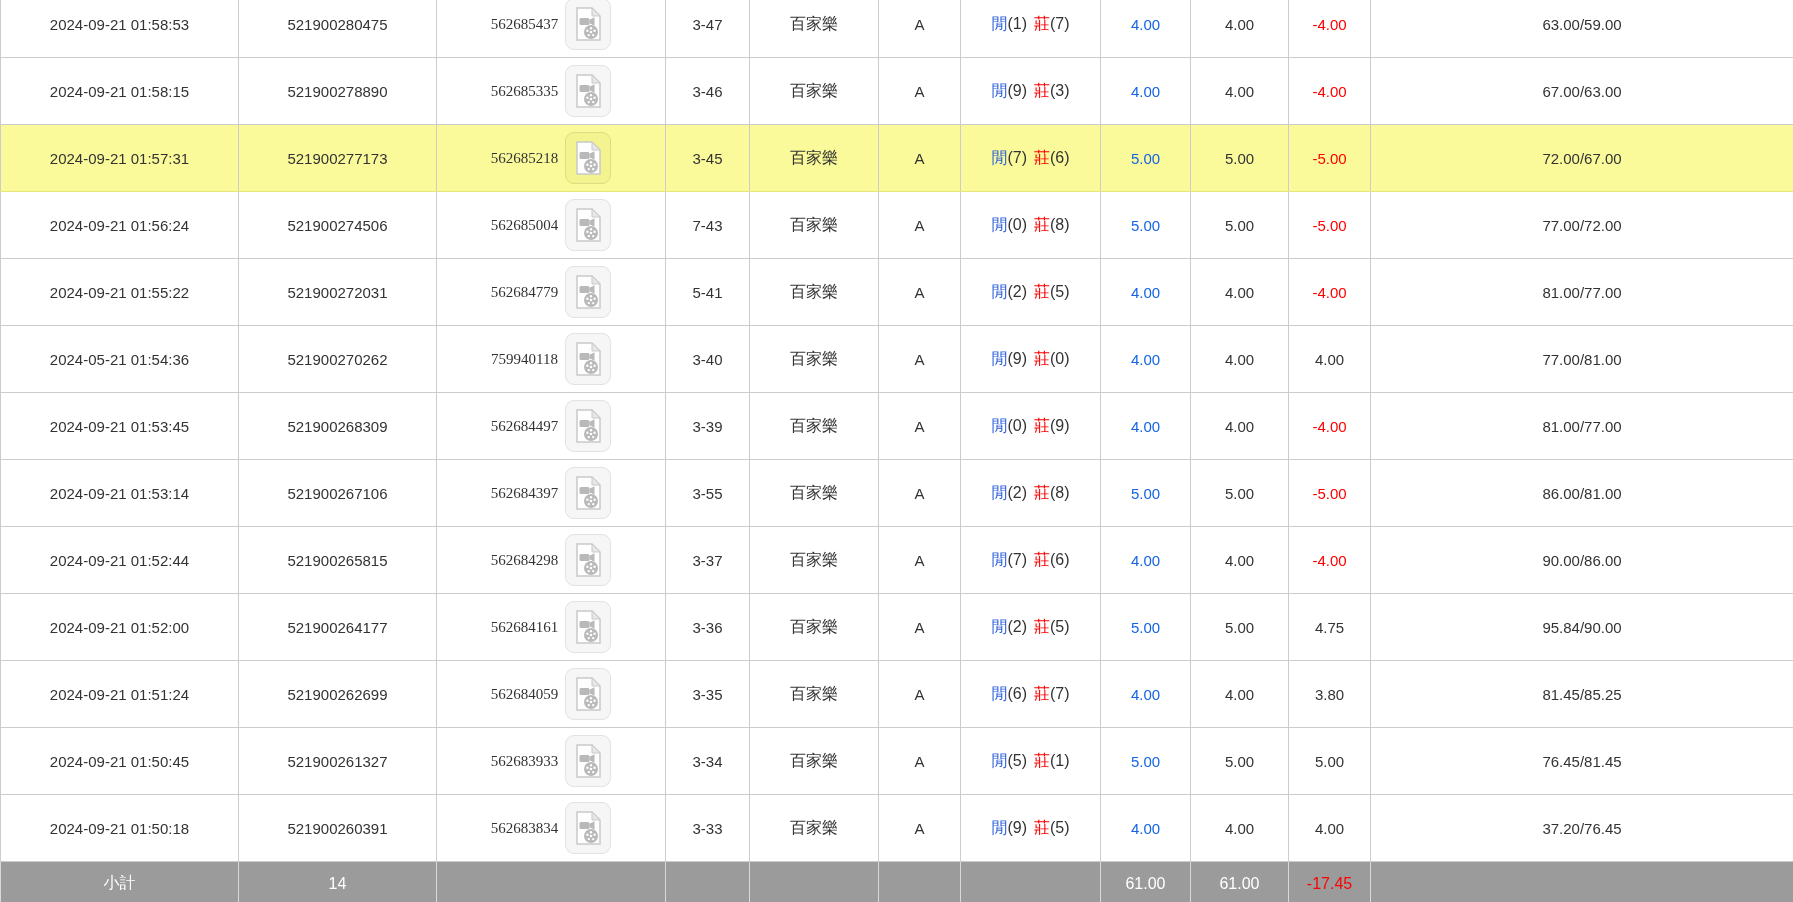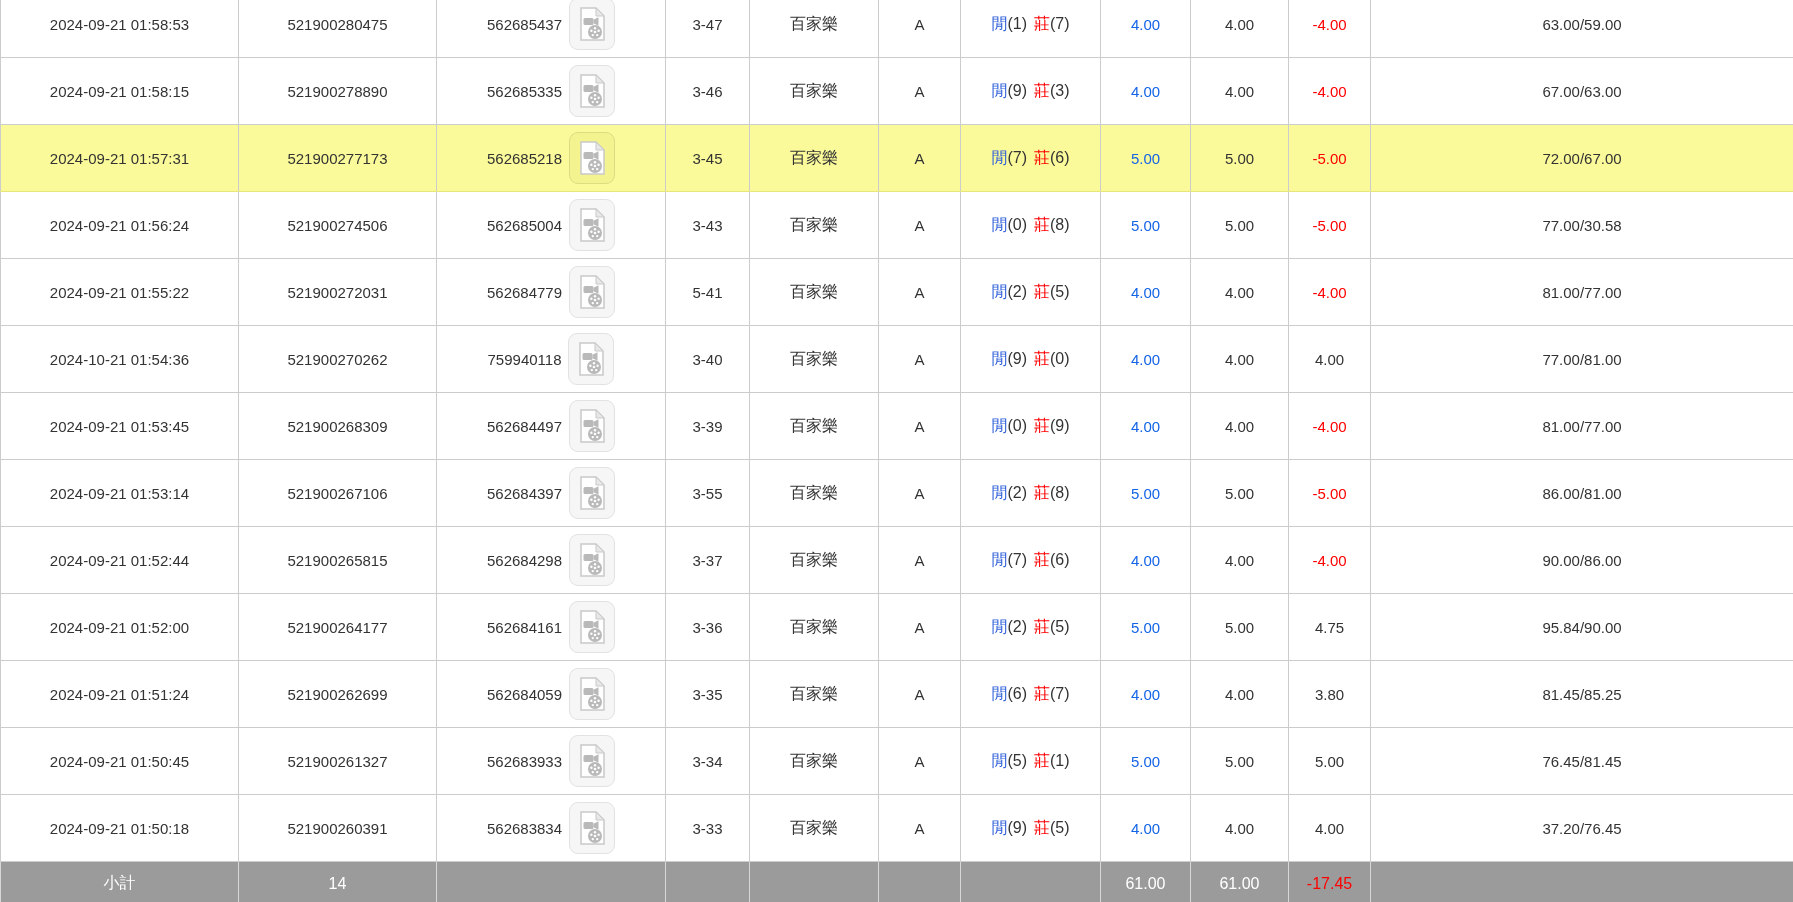--- a/index.html
+++ b/index.html
@@ -10,21 +10,21 @@
      white-space:nowrap;overflow:hidden;font-size:15px;color:#333;}
   tbody tr{height:67px;background:#fff;}
   tbody tr.hl{background:#fafa9b;margin-top:36px;}
   tbody tr.hl td{border-color:#e6e67a #ccc;}
   .c-game,.c-result{font-size:16px;}
   .blue{color:#1464e6;}
   .res-p{color:#2e5fd9;}
   .res-b{color:#ff0000;margin-left:7px;}
   .res-n{color:#333;}
   .neg{color:#ff0000 !important;}
-  .rid{vertical-align:middle;}
+  .rid{vertical-align:middle;font-family:Liberation Serif, serif;}
   .replay{display:inline-flex;align-items:center;justify-content:center;
     width:46px;height:52px;margin-left:7px;padding:0;vertical-align:middle;
     background:#f6f6f6;border:1px solid #e2e2e2;border-radius:9px;cursor:pointer;}
   tr.hl .replay{background:#f3f390;border-color:#dedc82;}
   tfoot tr{height:44px;}
   tfoot td{background:#9b9b9b;color:#fff;border:1px solid #d8d8d8;font-size:16px;}
   tfoot td.auto-neg.neg{color:#ff0000 !important;}
 </style>
 </head>
 <body>
@@ -151,30 +151,30 @@
           <circle cx="18" cy="26" r="7" fill="#b9b9b9"></circle>
           <circle cx="18" cy="26" r="1.3" fill="#fff"></circle>
           <circle cx="18" cy="22.2" r="1.2" fill="#fff"></circle>
           <circle cx="21.6" cy="24.8" r="1.2" fill="#fff"></circle>
           <circle cx="20.2" cy="29.1" r="1.2" fill="#fff"></circle>
           <circle cx="15.8" cy="29.1" r="1.2" fill="#fff"></circle>
           <circle cx="14.4" cy="24.8" r="1.2" fill="#fff"></circle>
         </svg>
             </button>
     </td>
-    <td>3-43</td>
+    <td>7-43</td>
     <td class="c-game">百家樂</td>
     <td>A</td>
     <td class="c-result">
       <span class="res-p">閒</span><span class="res-n">(0)</span><span class="res-b">莊</span><span class="res-n">(8)</span>
     </td>
     <td class="blue">5.00</td>
     <td>5.00</td>
     <td class="auto-neg neg">-5.00</td>
-    <td>77.00/30.58</td>
+    <td>77.00/72.00</td>
   </tr>
         <tr>
     <td>2024-09-21 01:55:22</td>
     <td>521900272031</td>
     <td>
       <span class="rid">562684779</span><button class="replay">
               <svg width="30" height="36" viewBox="0 0 30 36" aria-hidden="true">
           <path d="M4 2 h15 l8 8 v24 H4 z" fill="#fefefe" stroke="#c9c9c9" stroke-width="1.5"></path>
           <path d="M19 2 l8 8 h-8 z" fill="#e7e7e7" stroke="#c9c9c9" stroke-width="1"></path>
           <rect x="6.5" y="12" width="10" height="7" rx="1.5" fill="#b9b9b9"></rect>
@@ -194,21 +194,21 @@
     <td>A</td>
     <td class="c-result">
       <span class="res-p">閒</span><span class="res-n">(2)</span><span class="res-b">莊</span><span class="res-n">(5)</span>
     </td>
     <td class="blue">4.00</td>
     <td>4.00</td>
     <td class="auto-neg neg">-4.00</td>
     <td>81.00/77.00</td>
   </tr>
         <tr>
-    <td>2024-10-21 01:54:36</td>
+    <td>2024-05-21 01:54:36</td>
     <td>521900270262</td>
     <td>
       <span class="rid">759940118</span><button class="replay">
               <svg width="30" height="36" viewBox="0 0 30 36" aria-hidden="true">
           <path d="M4 2 h15 l8 8 v24 H4 z" fill="#fefefe" stroke="#c9c9c9" stroke-width="1.5"></path>
           <path d="M19 2 l8 8 h-8 z" fill="#e7e7e7" stroke="#c9c9c9" stroke-width="1"></path>
           <rect x="6.5" y="12" width="10" height="7" rx="1.5" fill="#b9b9b9"></rect>
           <path d="M16.5 13.8 l5 -2.6 v8.6 l-5 -2.6 z" fill="#b9b9b9"></path>
           <circle cx="18" cy="26" r="7" fill="#b9b9b9"></circle>
           <circle cx="18" cy="26" r="1.3" fill="#fff"></circle>

